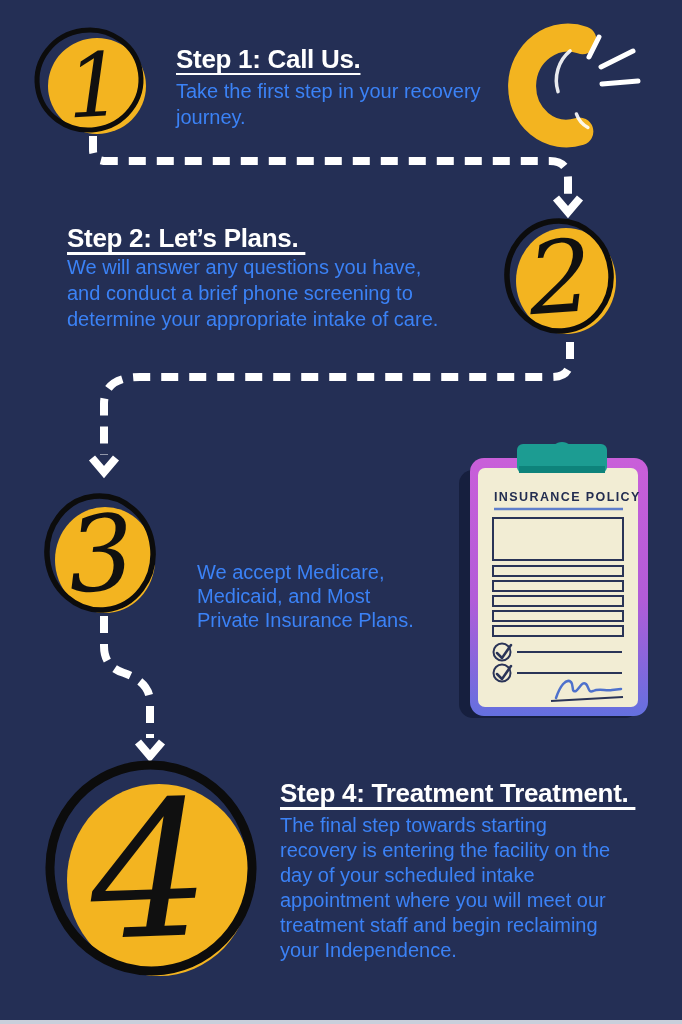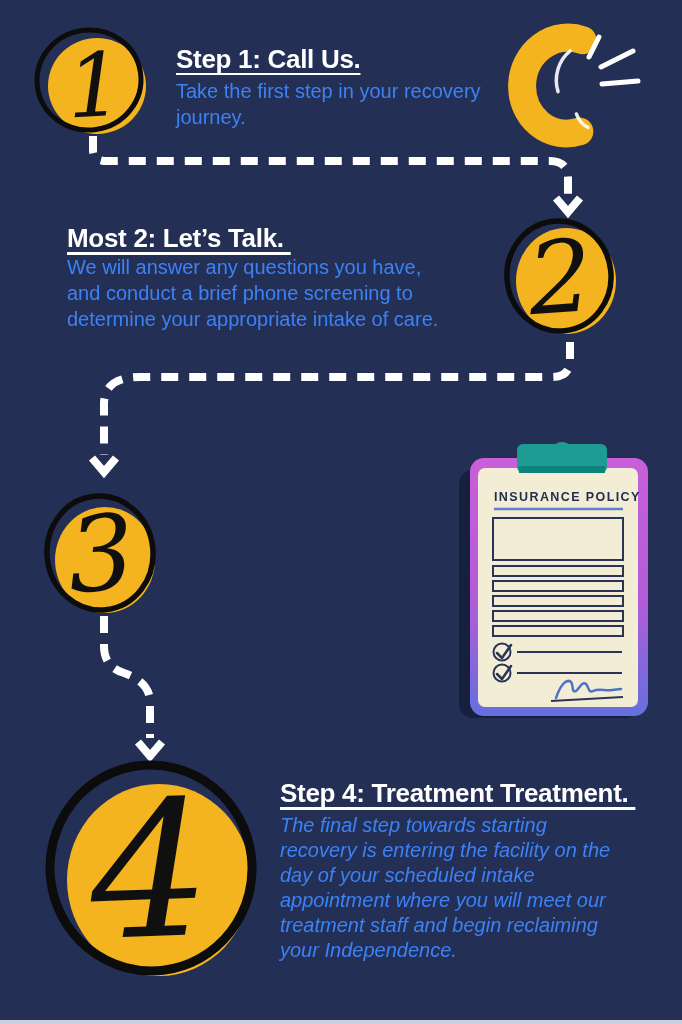--- a/index.html
+++ b/index.html
@@ -15,21 +15,21 @@
     white-space:pre-wrap;line-height:34px;
   }
   .step-body{font-size:20px;line-height:26px;white-space:pre-line;}
   #s1-title{left:176px;top:42px;text-decoration:underline;}
   #s1-body{left:176px;top:78px;}
   #s2-title{left:67px;top:221px;}
   #s2-body{left:67px;top:254px;}
   #s3-title{left:197px;top:490px;}
   #s3-body{left:197px;top:560px;line-height:24px;}
   #s4-title{left:280px;top:776px;}
-  #s4-body{left:280px;top:813px;line-height:25px;width:380px;font-style:italic;}
+  #s4-body{left:280px;top:813px;line-height:25px;width:380px;}
   .art{position:absolute;left:0;top:0;width:682px;height:1024px;}
   .dash{stroke:#FFFFFF;stroke-width:8;fill:none;stroke-dasharray:17 11;stroke-linejoin:round;}
   .arrowhead{stroke:#FFFFFF;stroke-width:8;fill:none;stroke-linejoin:miter;}
   .badge-fill{fill:#F3B420;}
   .badge-ring{fill:none;stroke:#0C0C0C;}
   .badge-num{font-family:"DejaVu Serif","Liberation Serif",serif;font-style:italic;fill:#101010;text-anchor:middle;}
   .ink{stroke:#2A3457;fill:none;}
   .bottom-strip{position:absolute;left:0;top:1020px;width:682px;height:4px;}
 </style>
 </head>
@@ -127,25 +127,28 @@
 
       <path d="M556,698 C560,686 566,678 571,682 C574,685 571,693 576,691 C580,688 582,681 586,684 C589,687 588,693 593,691 C599,688 605,691 612,690 L621,689" stroke="#4E71CC" stroke-width="2.5" fill="none" stroke-linecap="round"></path>
       <line x1="551" y1="701" x2="623" y2="697" stroke="#2A3457" stroke-width="2"></line>
     </g>
   </svg>
 
   <div class="txt step-title" id="s1-title">Step 1: Call Us.</div>
   <div class="txt step-body" id="s1-body">Take the first step in your recovery
 journey.</div>
 
-  <div class="txt step-title" id="s2-title">Most 2: Let’s Talk. </div>
+  <div class="txt step-title" id="s2-title">Step 2: Let’s Plans. </div>
   <div class="txt step-body" id="s2-body">We will answer any questions you have,
 and conduct a brief phone screening to
 determine your appropriate intake of care.</div>
 
+  <div class="txt step-body" id="s3-body">We accept Medicare,
+Medicaid, and Most
+Private Insurance Plans.</div>
 
   <div class="txt step-title" id="s4-title">Step 4: Treatment Treatment. </div>
   <div class="txt step-body" id="s4-body">The final step towards starting
 recovery is entering the facility on the
 day of your scheduled intake
 appointment where you will meet our
 treatment staff and begin reclaiming
 your Independence.</div>
 
   <div class="bottom-strip" style="background: rgb(201, 207, 219);"></div>

